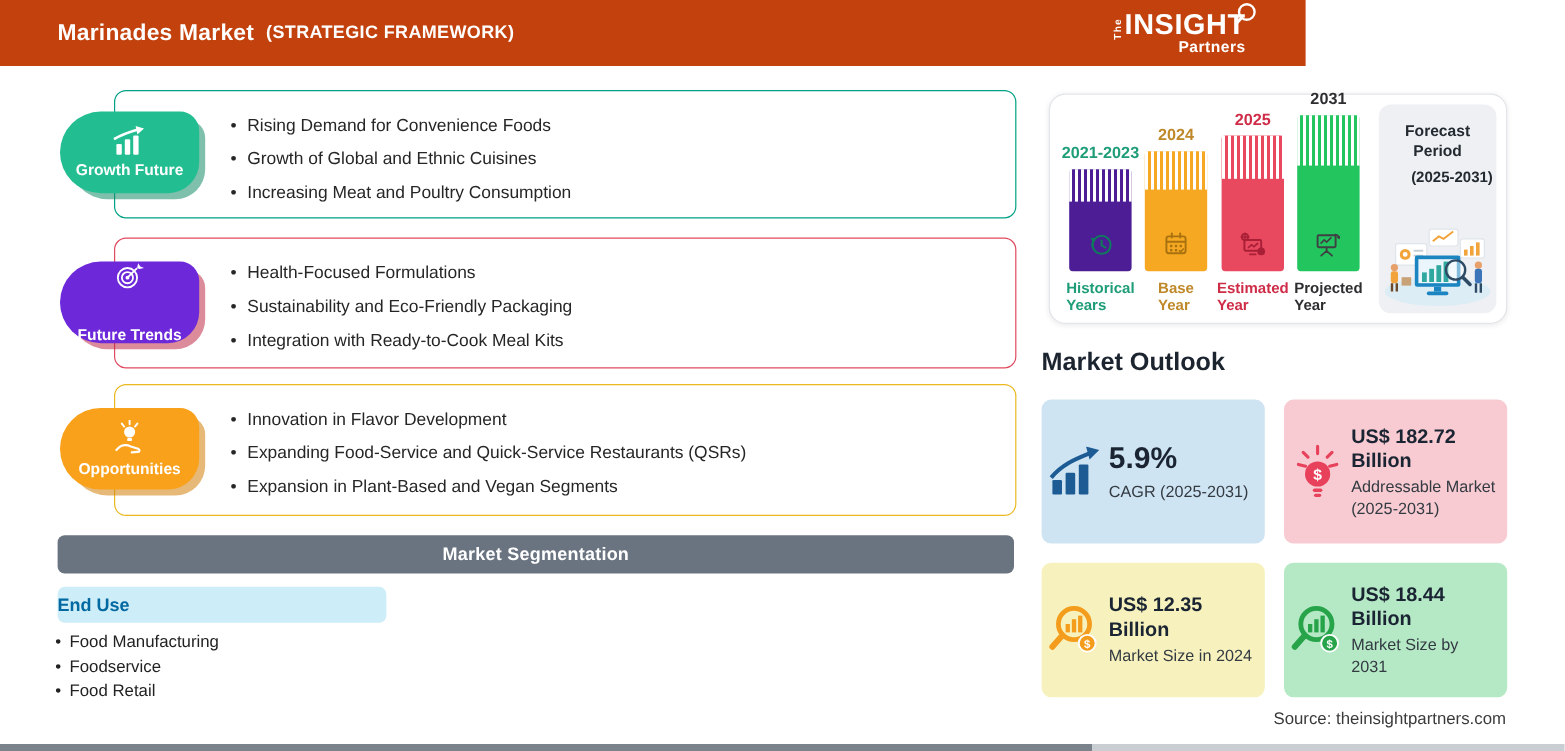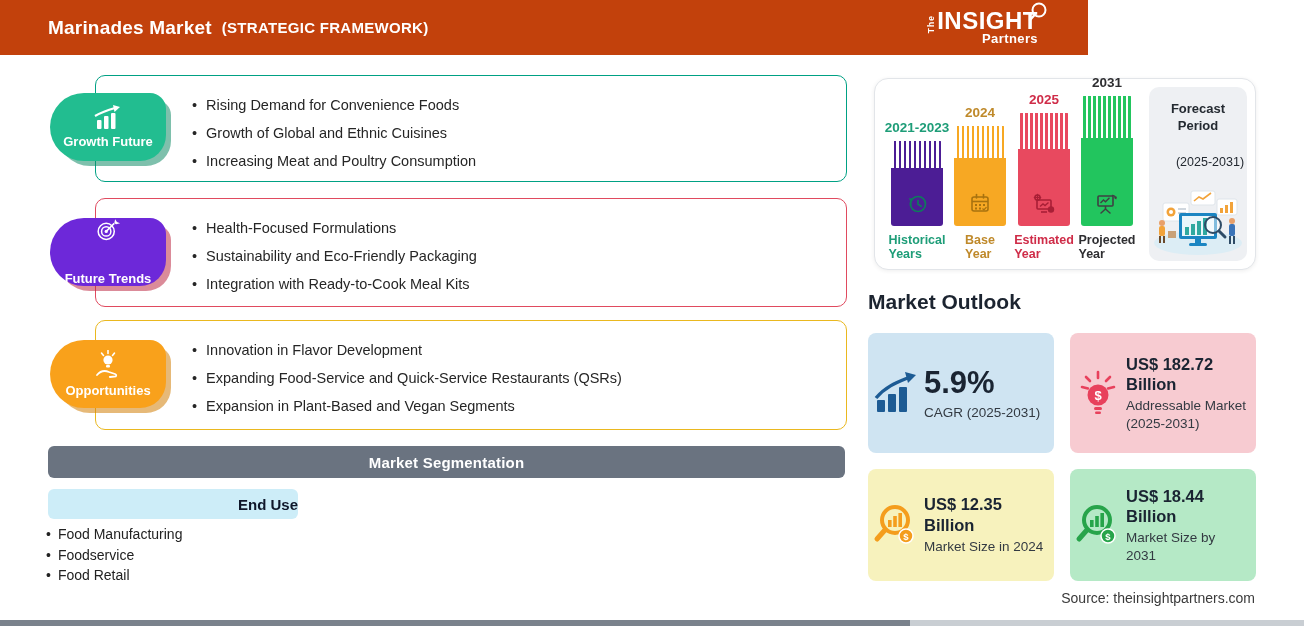--- a/index.html
+++ b/index.html
@@ -42,23 +42,23 @@
   #pill-ft { top:218px; background:#6d28d9; box-shadow:6px 6px 0 -1px rgba(190,44,70,.55);gap:28px; }
   #pill-op { top:340px; background:#f9a11b; box-shadow:6px 6px 0 -1px rgba(210,128,10,.55); }
 
   
   .seg-bar {
     position:absolute; left:48px; top:446px; width:797px; height:32px;
     background:#6a7380; border-radius:6px; color:#fff; font-weight:bold; font-size:15px;
     display:flex; align-items:center; justify-content:center; letter-spacing:.2px;
   }
   .enduse {
-    position:absolute; left:48px; top:489px; width:250px; height:30px;
-    background:#cdedf8; border-radius:6px; color:#0f172a; font-weight:bold; font-size:15px;
-    display:flex; align-items:center; justify-content:flex-end;
+    position:absolute; left:48px; top:489px; width:274px; height:30px;
+    background:#cdedf8; border-radius:6px; color:#0369a1; font-weight:bold; font-size:15px;
+    display:flex; align-items:center; justify-content:flex-start;
   }
   .seg-list { position:absolute; left:46px; top:524px; list-style:none; margin:0; padding:0; }
   .seg-list li { font-size:14px; color:#222; line-height:20.5px; }
   .seg-list li::before { content:"•"; margin-right:7px; }
 
   
   .timeline {
     position:absolute; left:874px; top:78px; width:380px; height:190px;
     background:#fff; border:1px solid #e2e5e9; border-radius:14px;
     box-shadow:0 1px 4px rgba(0,0,0,.07);
@@ -78,34 +78,34 @@
   .tbar .blabel { position:absolute; top:100%; margin-top:7px; left:50%; transform:translateX(-50%);
     font-size:12.5px; font-weight:bold; text-align:left; line-height:1.15; white-space:pre-line; }
   #tbar-1 .blabel { color:#1e9d78; } #tbar-2 .blabel { color:#bf892a; }
   #tbar-3 .blabel { color:#cf2c48; } #tbar-4 .blabel { color:#2e2e31; }
 
   .forecast {
     position:absolute; right:8px; top:8px; width:98px; height:174px;
     background:#eef0f3; border-radius:10px; text-align:center;
   }
   .forecast-title { font-size:13px; font-weight:bold; color:#242a31; margin-top:14px; line-height:1.3; white-space:pre-line; }
-  .forecast-range { font-size:12.5px; font-weight:400; color:#242a31; margin-top:20px;padding-left:24px; }
+  .forecast-range { font-size:12.5px; font-weight:700; color:#242a31; margin-top:6px;padding-left:24px; }
   .forecast-illu { position:absolute; bottom:4px; left:2px; }
 
   
   .outlook-title { position:absolute; left:868px; top:290px; font-size:21px; font-weight:bold; color:#1c2430; }
   .card { position:absolute; width:186px; border-radius:8px; display:flex; }
   #card-1 { left:868px;  top:333px; height:120px; background:#cfe4f2; align-items:center; }
   #card-2 { left:1070px; top:333px; height:120px; background:#f7cbd1; align-items:center; }
   #card-3 { left:868px;  top:469px; height:112px; background:#f7f2bd; align-items:center; }
   #card-4 { left:1070px; top:469px; height:112px; background:#b5e9c6; align-items:center; }
   .card .cicon { flex:0 0 56px; display:flex; align-items:center; justify-content:center; }
   .card .ctxt { padding:8px 8px 8px 0; }
   .card .value { font-size:16.5px; font-weight:bold; color:#1a2432; line-height:1.25; }
-  #card-1 .value { font-size:31px; }
+  #card-1 .value { font-size:25px; }
   .card .desc { font-size:13.5px; color:#333a42; line-height:1.32; margin-top:2px; }
 
   .source { position:absolute; right:49px; top:590px; font-size:14px; color:#3a3a3a; }
 
   
   .bottom-bar { position:absolute; left:0; bottom:0; width:1304px; height:6px; background:#c9ced3; }
   .bottom-thumb { width:910px; height:6px; background:#7a828c; }
 </style>
 </head>
 <body>

